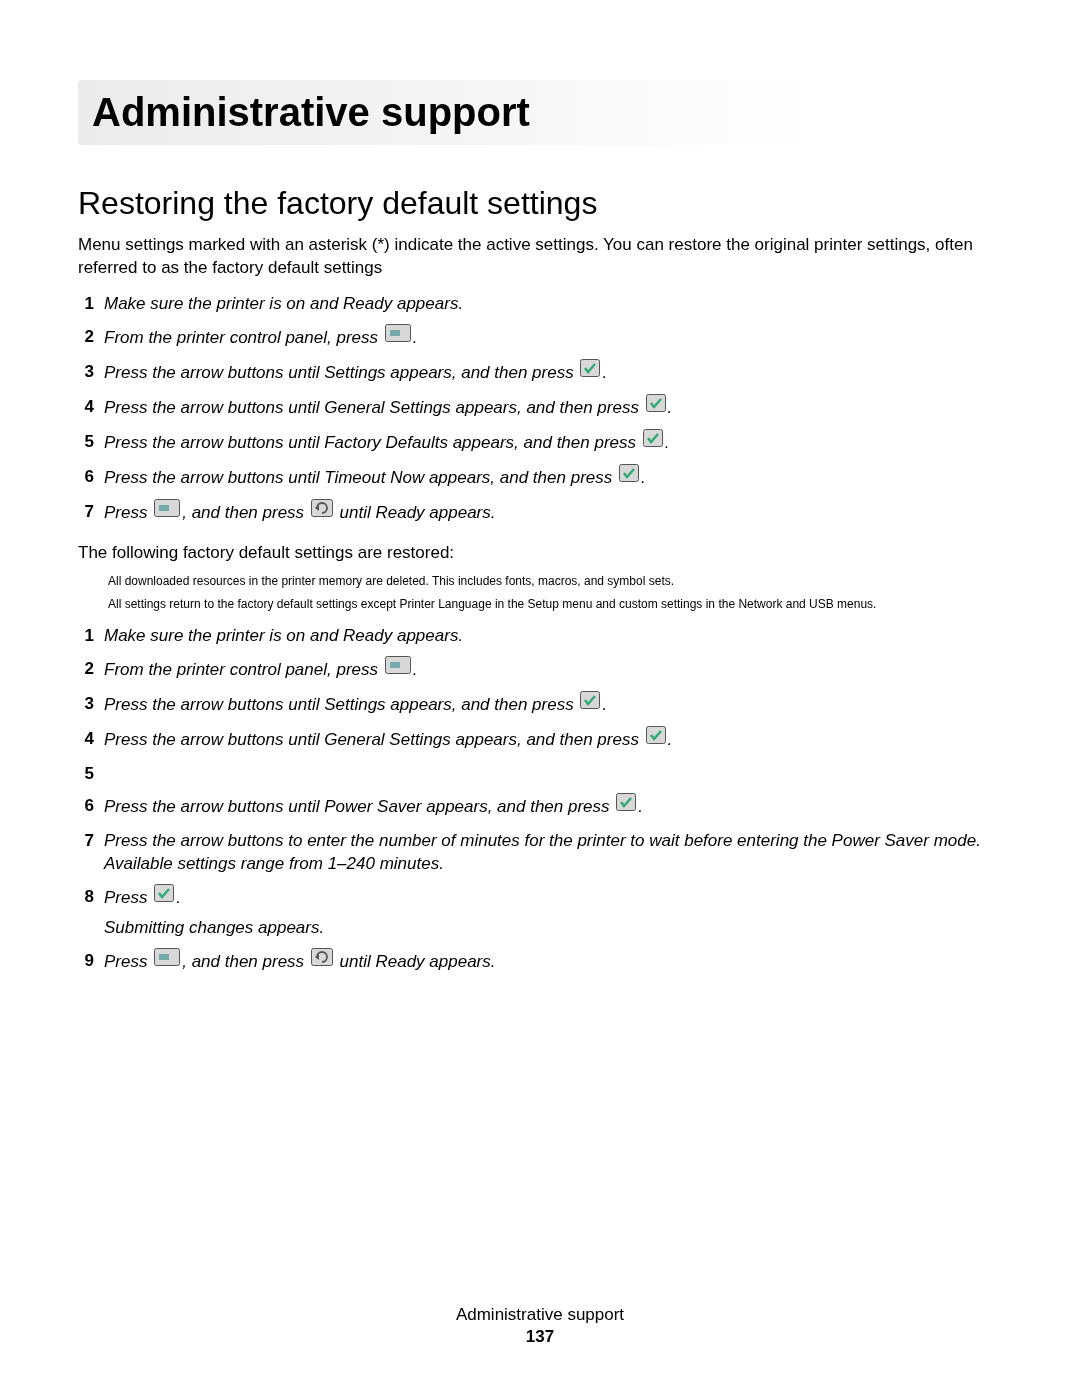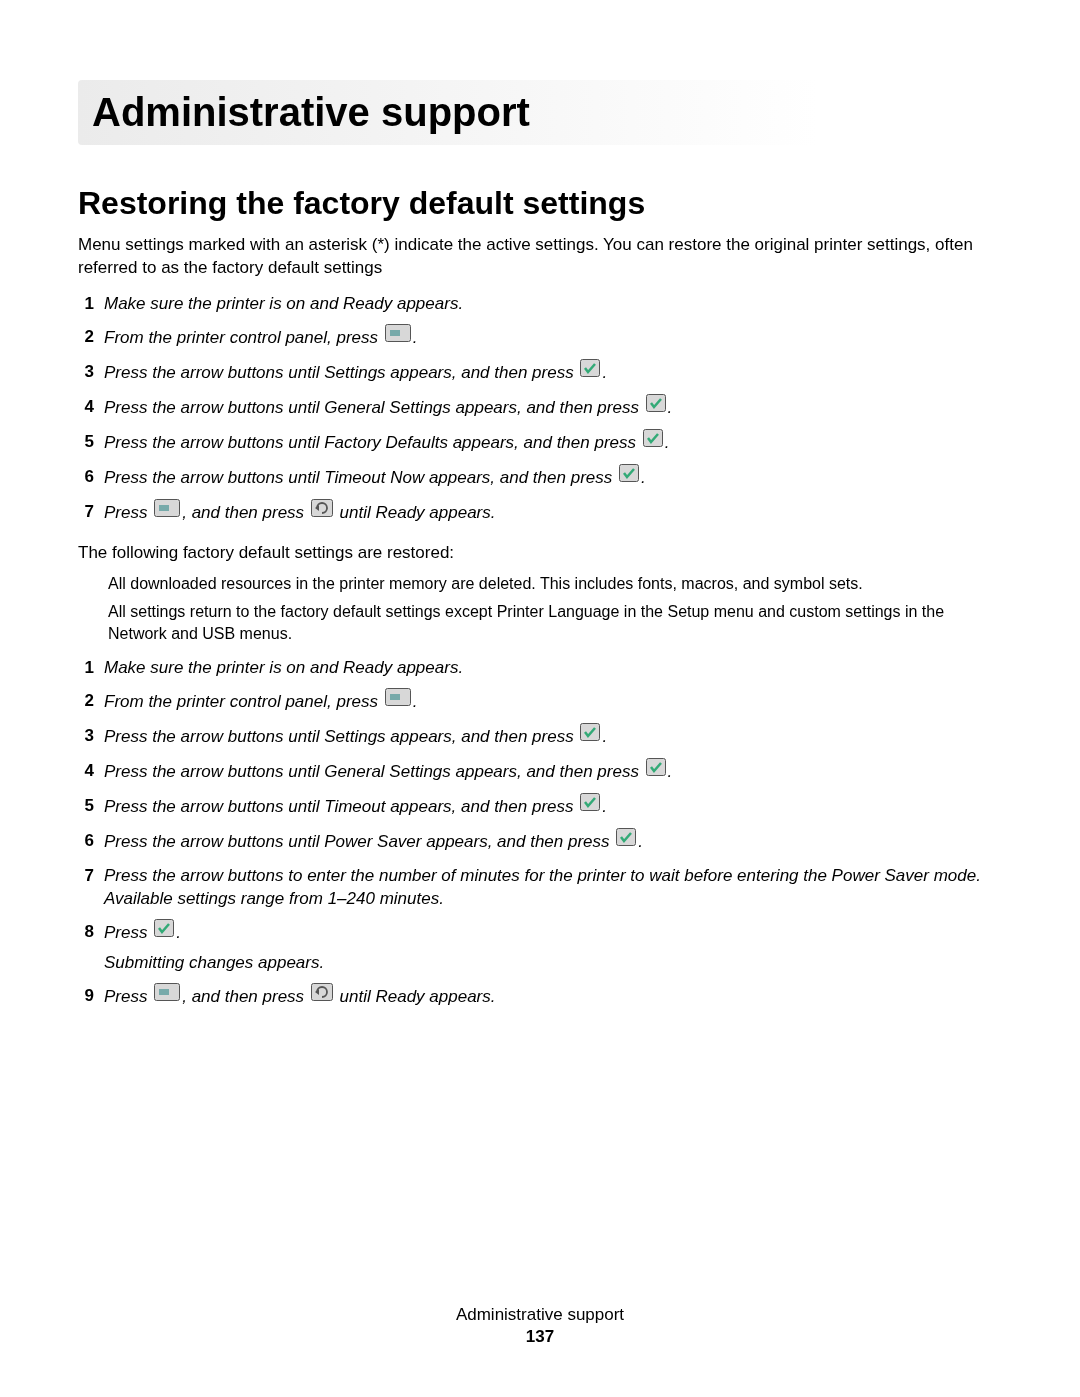--- a/index.html
+++ b/index.html
@@ -21,21 +21,21 @@
     background: linear-gradient(to right, #ebebeb, #ffffff 80%);
     padding: 10px 14px;
     font-size: 40px;
     font-weight: bold;
     border-radius: 4px;
     margin-bottom: 40px;
     font-family: Arial, Helvetica, sans-serif;
   }
   h2 {
     font-size: 32px;
-    font-weight: bold;
+    font-weight: normal;
     margin: 24px 0 12px 0;
   }
   p {
     font-size: 17px;
     line-height: 1.35;
     margin: 8px 0;
   }
   ol.steps {
     list-style: none;
     padding-left: 0;
@@ -70,21 +70,21 @@
     display: inline-block;
     vertical-align: middle;
     margin: 0 2px;
     position: relative;
     top: -2px;
   }
   .bullets {
     margin: 4px 0 8px 30px;
   }
   .bullets .bitem {
-    font-size: 16px;
+    font-size: 12px;
     line-height: 1.35;
     margin: 6px 0;
   }
   .footer {
     position: absolute;
     bottom: 50px;
     left: 0;
     right: 0;
     text-align: center;
     font-size: 17px;
@@ -215,26 +215,20 @@
       <span class="num">4</span>
       <span class="content">
         <span>Press the arrow buttons until </span><span class="menu-term">General Settings</span><span> appears, and then press </span><span class="icon-btn"><svg width="20" height="18">
               <rect x="0.5" y="0.5" width="19" height="17" rx="2" fill="#d8d8d8" stroke="#555"></rect>
               <path d="M5 9 L8 13 L15 5" stroke="#3a7" stroke-width="2.5" fill="none"></path>
             </svg></span><span>.</span>
       </span>
     </li>
     <li>
       <span class="num">5</span>
-      <span class="content">
-        <span>Press the arrow buttons until </span><span class="menu-term">Timeout</span><span> appears, and then press </span><span class="icon-btn"><svg width="20" height="18">
-              <rect x="0.5" y="0.5" width="19" height="17" rx="2" fill="#d8d8d8" stroke="#555"></rect>
-              <path d="M5 9 L8 13 L15 5" stroke="#3a7" stroke-width="2.5" fill="none"></path>
-            </svg></span><span>.</span>
-      </span>
     </li>
     <li>
       <span class="num">6</span>
       <span class="content">
         <span>Press the arrow buttons until </span><span class="menu-term">Power Saver</span><span> appears, and then press </span><span class="icon-btn"><svg width="20" height="18">
               <rect x="0.5" y="0.5" width="19" height="17" rx="2" fill="#d8d8d8" stroke="#555"></rect>
               <path d="M5 9 L8 13 L15 5" stroke="#3a7" stroke-width="2.5" fill="none"></path>
             </svg></span><span>.</span>
       </span>
     </li>

